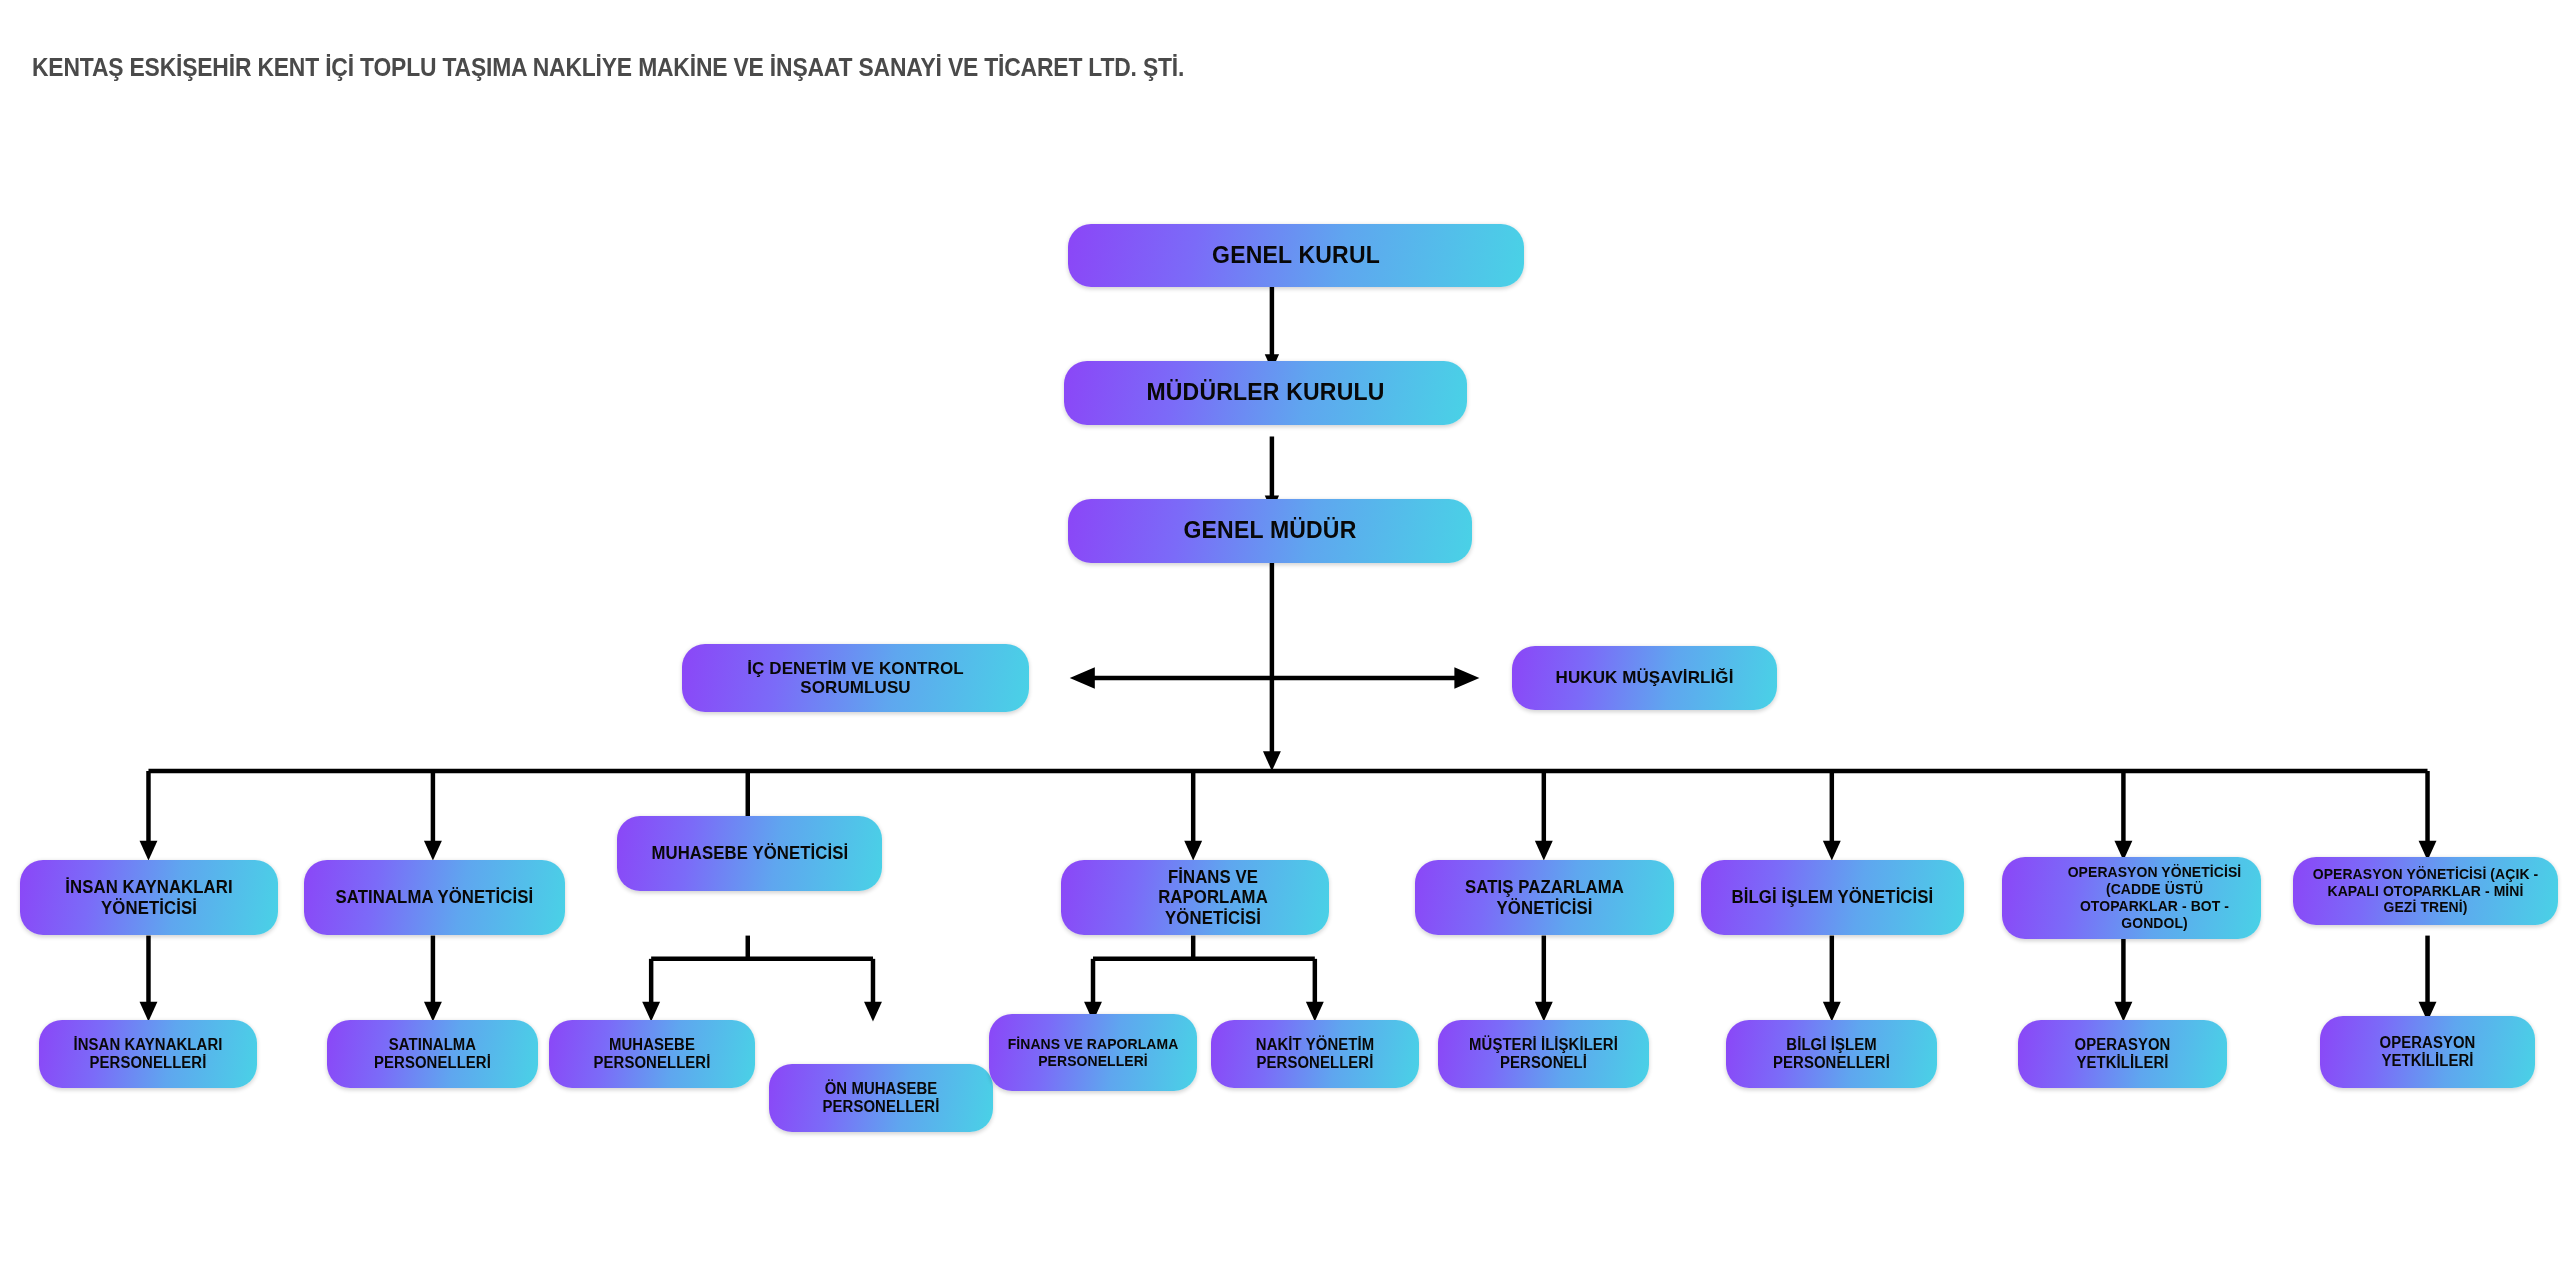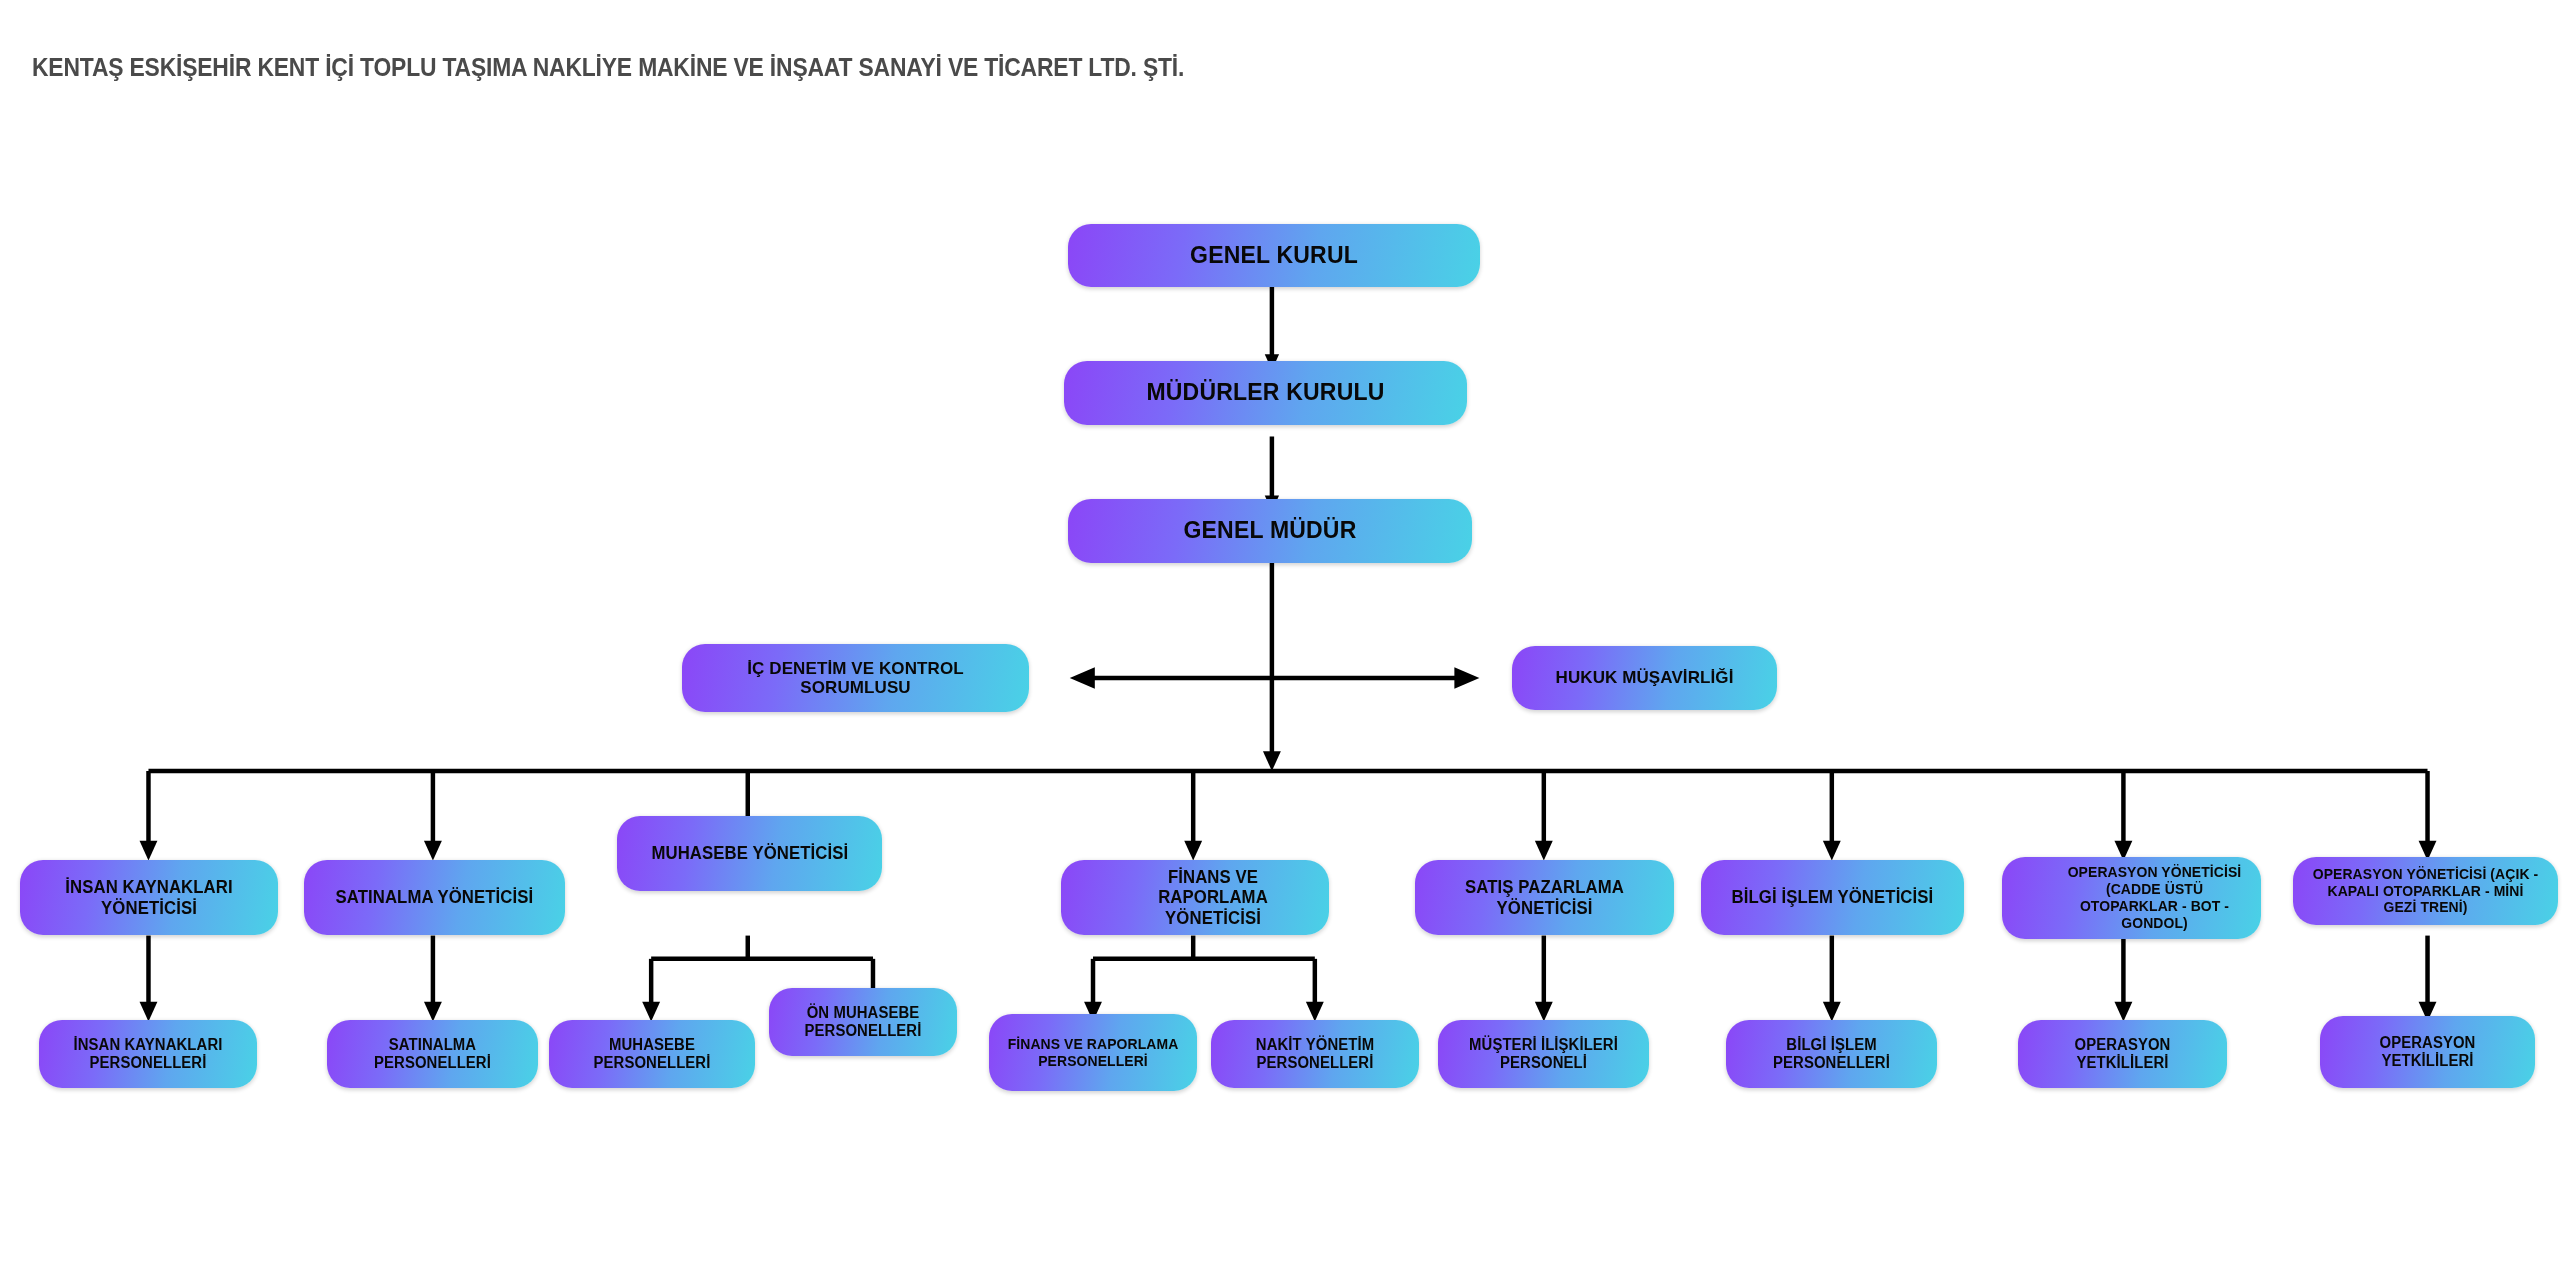--- a/index.html
+++ b/index.html
@@ -181,21 +181,21 @@
       <path d="M2038,1120 L2058,1120 L2048,1142 Z" fill="#000" stroke="none"></path>
 
       <line x1="2374" y1="1046" x2="2374" y2="1125"></line>
       <path d="M2364,1120 L2384,1120 L2374,1142 Z" fill="#000" stroke="none"></path>
 
       <line x1="2714" y1="1046" x2="2714" y2="1125"></line>
       <path d="M2704,1120 L2724,1120 L2714,1142 Z" fill="#000" stroke="none"></path>
     </g>
   </svg>
 
-  <div class="node wide" style="left:1068px; top:224px; width:412px; height:63px;">
+  <div class="node wide" style="left:1068px; top:224px; width:456px; height:63px;">
     <span class="label">GENEL KURUL</span>
   </div>
 
   <div class="node wide" style="left:1064px; top:361px; width:403px; height:64px;">
     <span class="label">MÜDÜRLER KURULU</span>
   </div>
 
   <div class="node wide" style="left:1068px; top:499px; width:404px; height:64px;">
     <span class="label">GENEL MÜDÜR</span>
   </div>
@@ -245,21 +245,21 @@
   </div>
 
   <div class="node staffer small" style="left:327px; top:1020px; width:211px; height:68px;">
     <span class="label">SATINALMA PERSONELLERİ</span>
   </div>
 
   <div class="node staffer small" style="left:549px; top:1020px; width:206px; height:68px;">
     <span class="label">MUHASEBE PERSONELLERİ</span>
   </div>
 
-  <div class="node staffer small" style="left:769px; top:988px; width:188px; height:68px;">
+  <div class="node staffer small" style="left:769px; top:1064px; width:224px; height:68px;">
     <span class="label">ÖN MUHASEBE PERSONELLERİ</span>
   </div>
 
   <div class="node staffer tiny" style="left:989px; top:1014px; width:208px; height:77px;">
     <span class="label">FİNANS VE RAPORLAMA PERSONELLERİ</span>
   </div>
 
   <div class="node staffer small" style="left:1211px; top:1020px; width:208px; height:68px;">
     <span class="label">NAKİT YÖNETİM PERSONELLERİ</span>
   </div>

